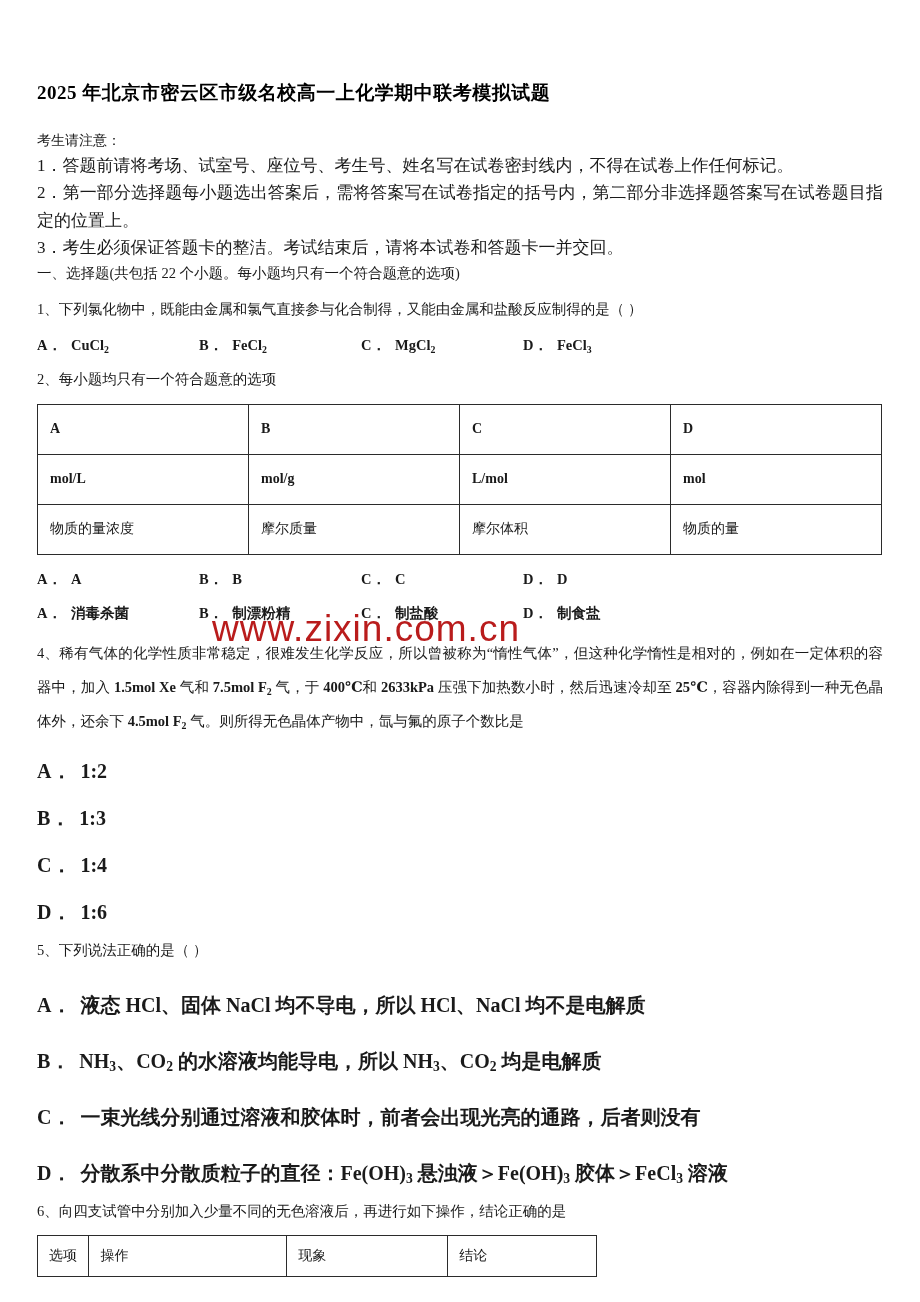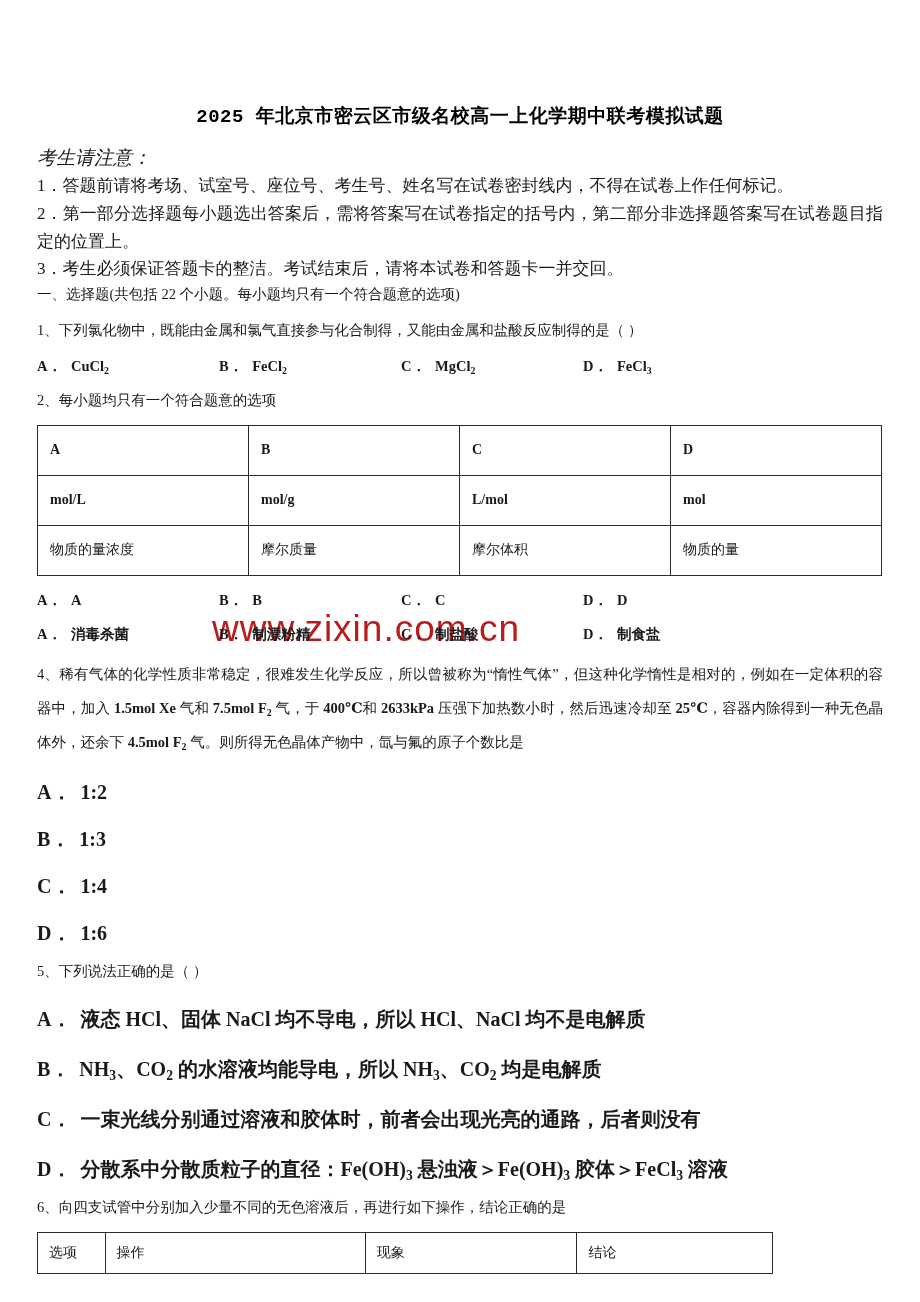--- a/index.html
+++ b/index.html
@@ -32,35 +32,34 @@
     pointer-events: none;
     z-index: 0;
     font-weight: 400;
   }
   .content {
     position: relative;
     z-index: 2;
     padding: 0 37px;
   }
   .doc-title {
-    text-align: center;
+    text-align: left;
     font-size: 19px;
     font-weight: bold;
     margin: 0;
-    padding-top: 103px;
+    padding-top: 80px;
     letter-spacing: 0.5px;
-    font-family: Liberation Mono, monospace;
+    font-family: Liberation Serif, serif;
     color: #000;
   }
   .notice-head {
-    font-size: 19px;
-    margin-top: 14px;
+    font-size: 14px;
+    margin-top: 24px;
     line-height: 1.55;
     font-family: "Liberation Serif", serif;
-    font-style: italic;
   }
   .notice-line {
     font-size: 17px;
     line-height: 1.62;
     text-align: justify;
   }
   .section-title {
     font-size: 14.5px;
     line-height: 1.6;
   }
@@ -71,35 +70,34 @@
     text-align: justify;
   }
   .q-stem.wide {
     line-height: 2.35;
   }
   .opt-row {
     display: flex;
     margin-top: 15px;
     font-size: 14.5px;
     font-weight: bold;
-    gap: 20px;
   }
   .opt-row .opt {
     flex: 0 0 160px;
   }
   .opt-row.four-wide .opt {
     flex: 0 0 162px;
   }
   .opt-stack .opt-item {
     font-size: 20px;
     font-weight: bold;
     margin-top: 20px;
   }
   .opt-stack.tight .opt-item {
-    margin-top: 23px;
+    margin-top: 29px;
   }
   .opt-label {
     margin-right: 9px;
   }
   table.qtable {
     border-collapse: collapse;
     margin-top: 12px;
     table-layout: fixed;
   }
   table.qtable td {
@@ -107,21 +105,21 @@
     font-size: 14px;
     padding: 9px 12px;
     vertical-align: middle;
     height: 32px;
   }
   table.t2 {
     width: 845px;
   }
   table.t2 td { height: 31px; }
   table.t6 {
-    width: 736px;
+    width: 560px;
     padding-left: 8px;
   }
   table.t6 td { height: 26px; padding: 7px 11px; }
   .bold { font-weight: bold; }
   sub { font-size: 0.68em; vertical-align: baseline; position: relative; top: 0.28em; }
 </style>
 </head>
 <body>
 
 <div class="page">

